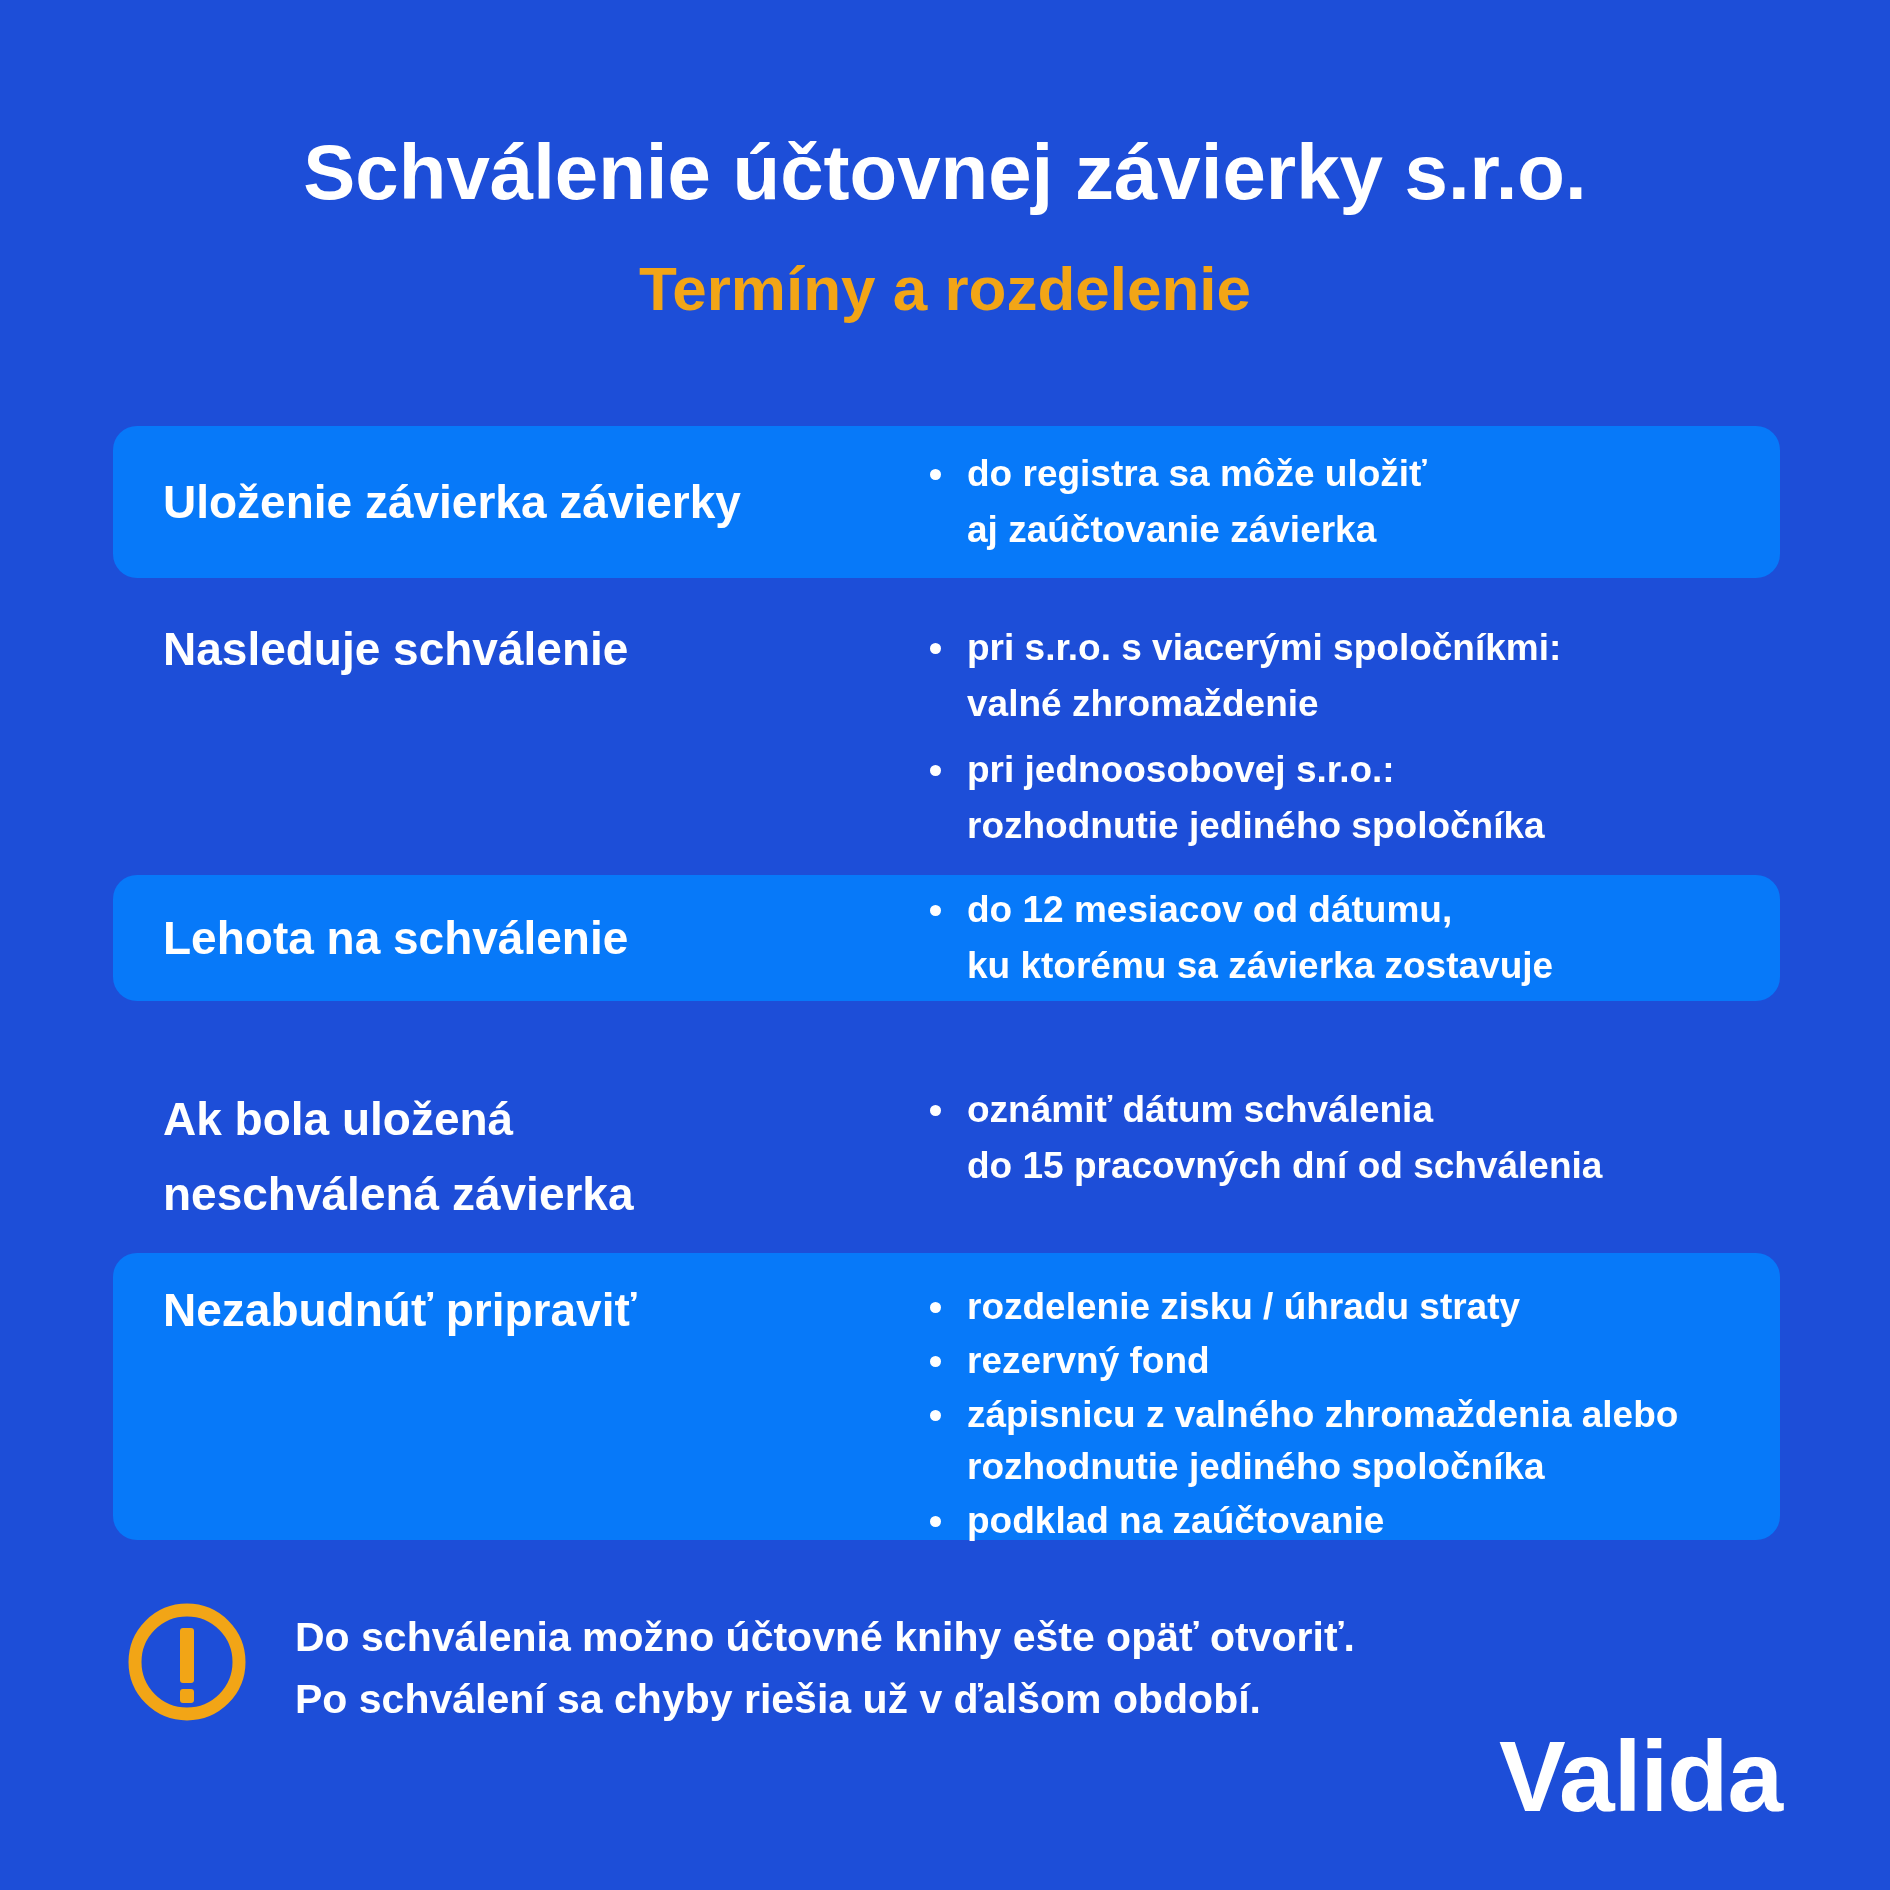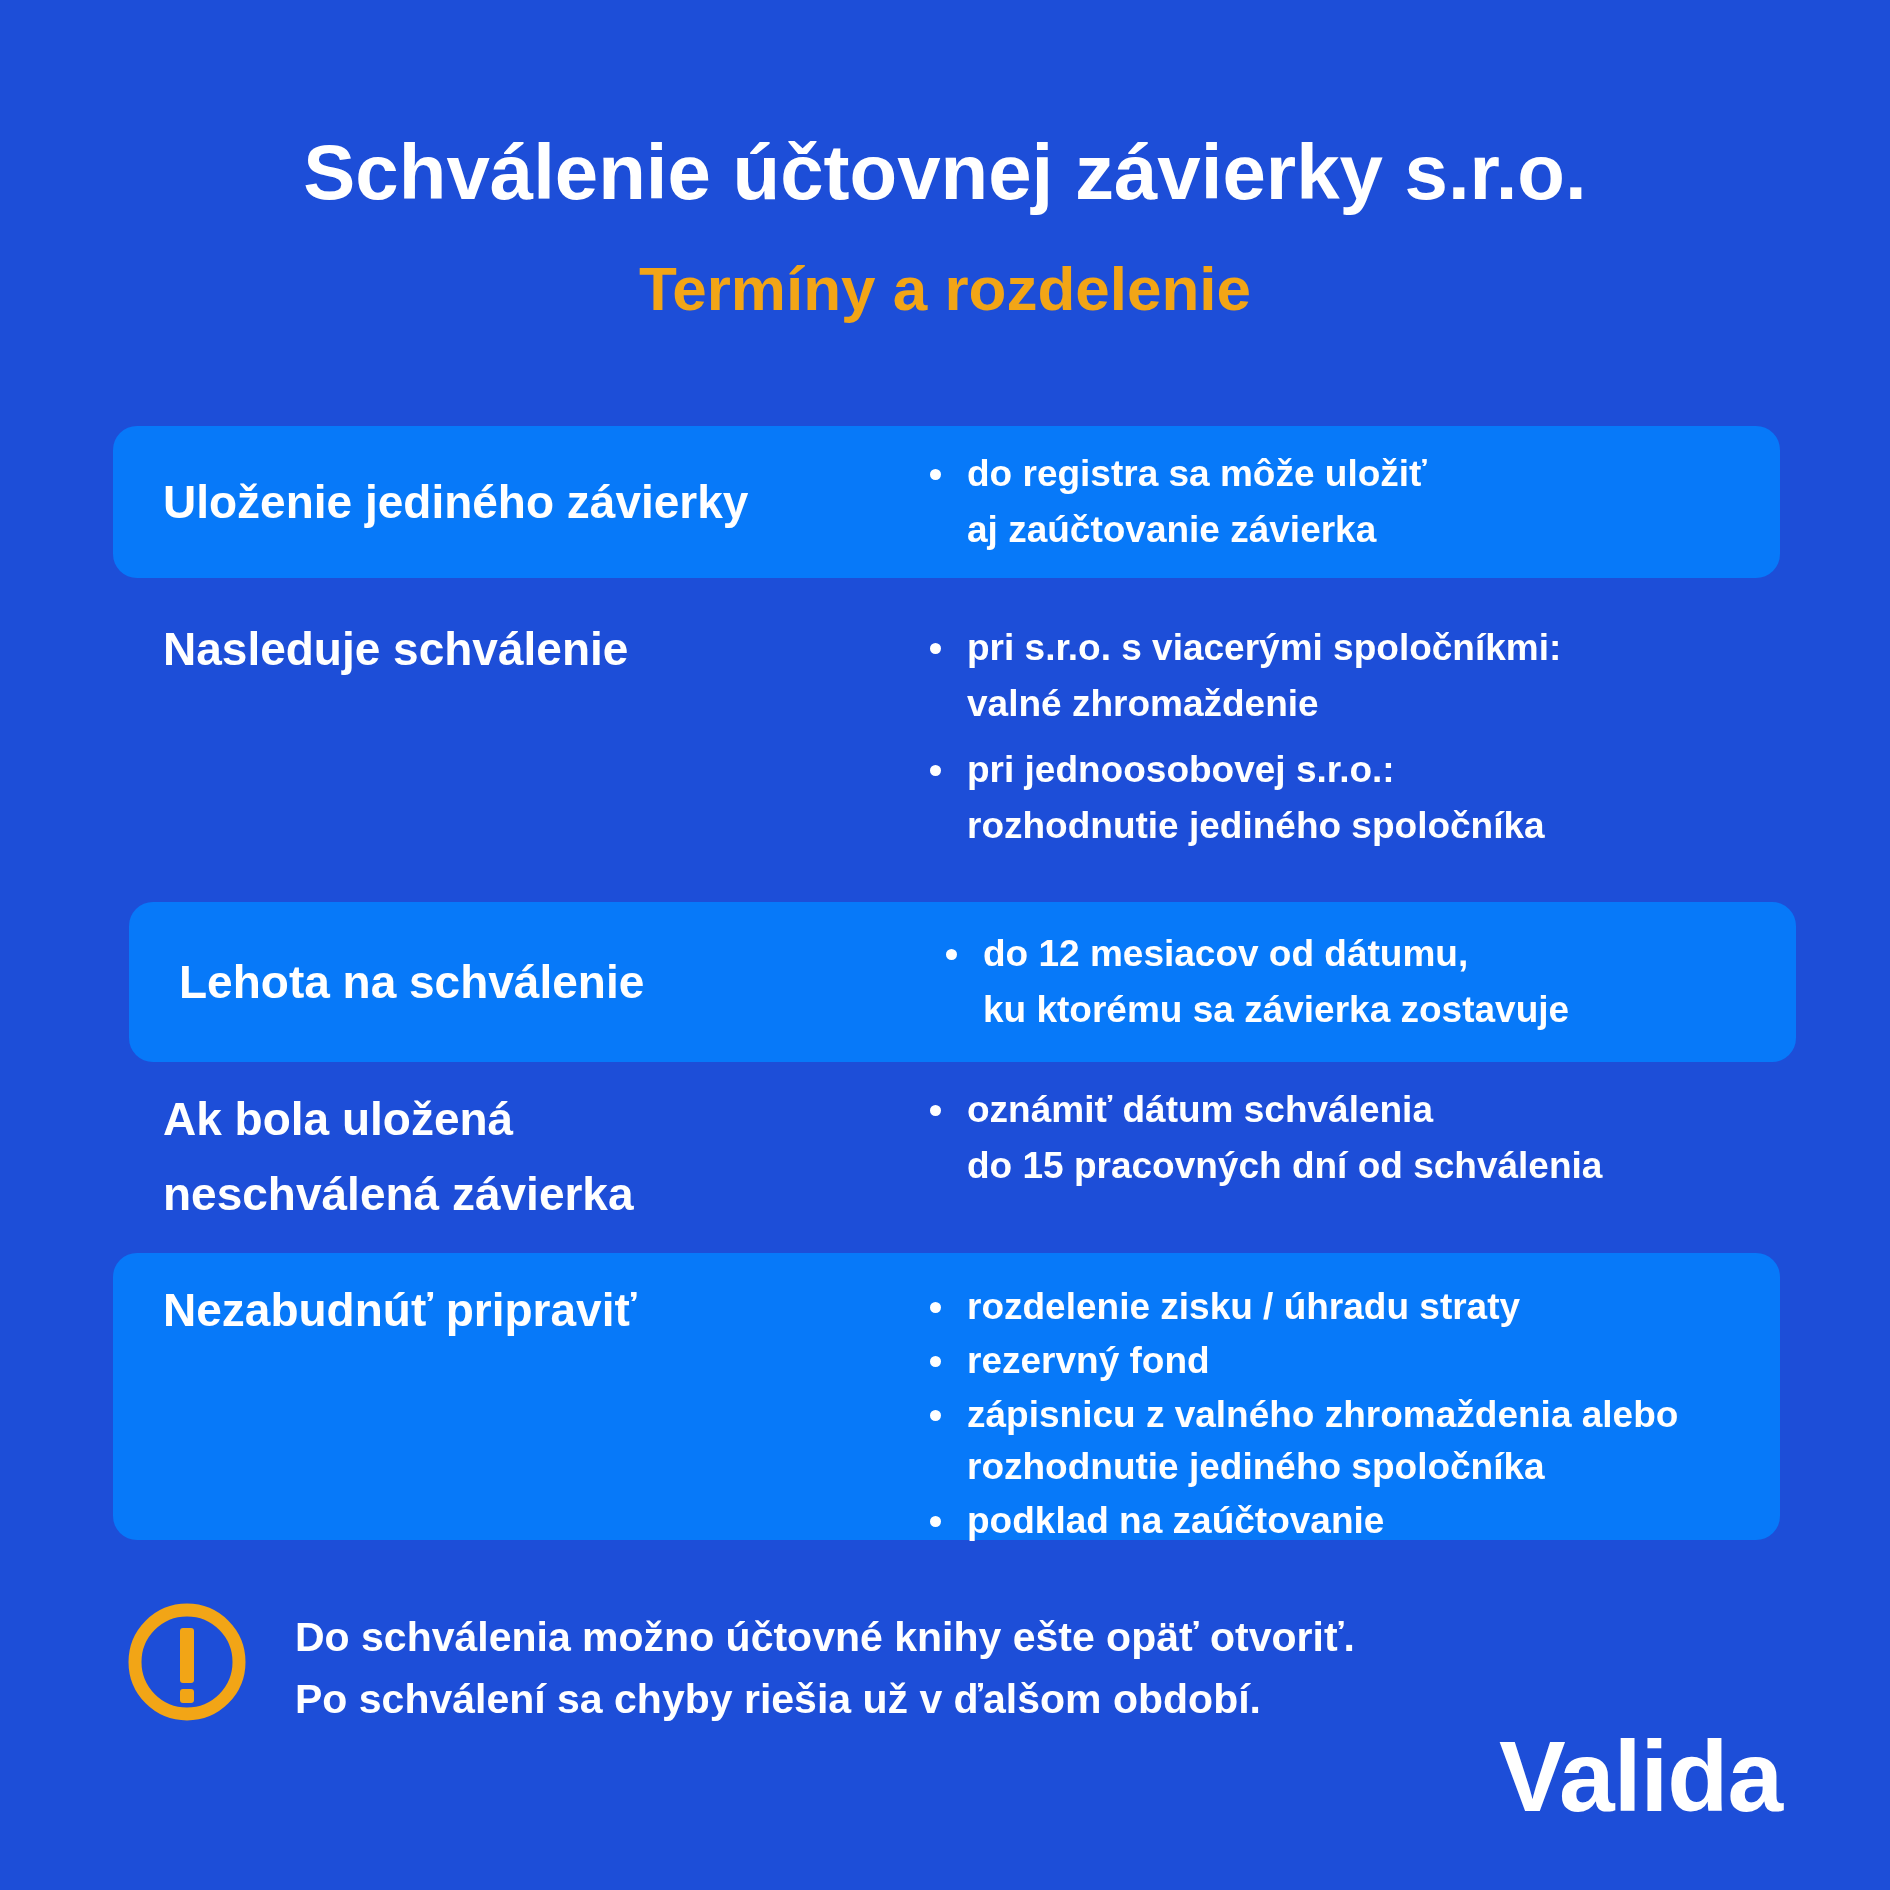--- a/index.html
+++ b/index.html
@@ -57,21 +57,21 @@
 </head>
 <body>
 
 <div class="canvas">
 
   <h1 class="title">Schválenie účtovnej závierky s.r.o.</h1>
   <h2 class="subtitle">Termíny a rozdelenie</h2>
 
   <section class="row boxed center" style="top:426px;height:152px;">
     <div class="row-title">
-      <div class="title-line">Uloženie jediného závierky</div>
+      <div class="title-line">Uloženie závierka závierky</div>
     </div>
     <div class="bullets">
       <div class="bullet">
         <span class="dot"></span>
         <div>
           <div class="bullet-line">do registra sa môže uložiť</div>
           <div class="bullet-line">aj zaúčtovanie závierka</div>
         </div>
       </div>
     </div>
@@ -92,21 +92,21 @@
       <div class="bullet">
         <span class="dot"></span>
         <div>
           <div class="bullet-line">pri jednoosobovej s.r.o.:</div>
           <div class="bullet-line">rozhodnutie jediného spoločníka</div>
         </div>
       </div>
     </div>
   </section>
 
-  <section class="row boxed center" style="top:902px;height:160px;margin-left:16px;">
+  <section class="row boxed center" style="top:875px;height:126px;">
     <div class="row-title">
       <div class="title-line">Lehota na schválenie</div>
     </div>
     <div class="bullets">
       <div class="bullet">
         <span class="dot"></span>
         <div>
           <div class="bullet-line">do 12 mesiacov od dátumu,</div>
           <div class="bullet-line">ku ktorému sa závierka zostavuje</div>
         </div>

